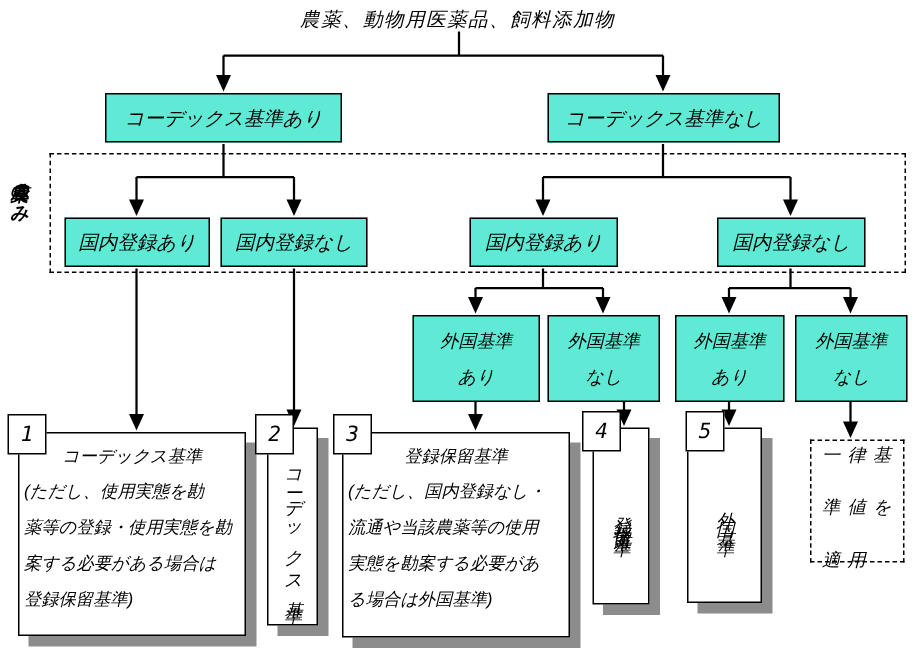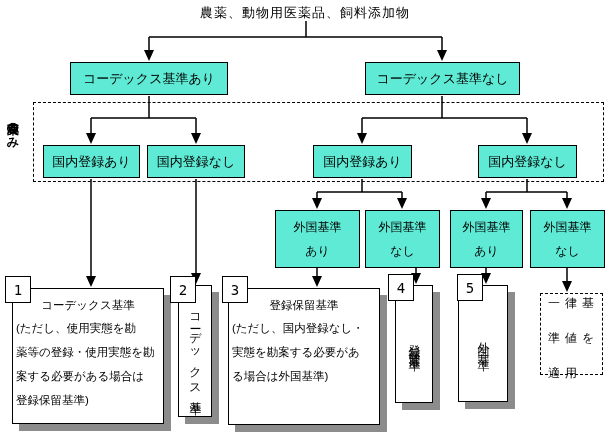--- a/index.html
+++ b/index.html
@@ -1,19 +1,20 @@
 <!DOCTYPE html>
 <html><head>
 <meta charset="utf-8">
 <style>
   html,body { margin:0; padding:0; background:#ffffff; }
   .stage {
     position:relative; width:610px; height:439px; background:#ffffff;
     font-family:"Liberation Sans","DejaVu Sans",sans-serif; color:#000;
     overflow:hidden;
+    font-style:italic;
   }
   .title {
     position:absolute; left:0; top:4px; width:610px; text-align:center;
     font-size:13px; letter-spacing:1px;
   }
   svg.connectors { position:absolute; left:0; top:0; z-index:1; }
   .dashed-region {
     position:absolute; left:33px; top:102px; width:571px; height:80px;
     border:1px dashed #000; box-sizing:border-box; z-index:0;
   }
@@ -148,20 +149,21 @@
   <div class="result vbox" style="left:178px;top:285px;width:34px;height:132px">
     <span class="vtext">コーデックス基準</span>
   </div>
   <div class="numtab" style="left:170px;top:276px">
     <span>2</span>
   </div>
 
   <div class="result" style="left:228px;top:288px;width:152px;height:137px">
     <div class="result-title">登録保留基準</div>
     <div class="result-line">(ただし、国内登録なし・</div>
+    <div class="result-line">流通や当該農薬等の使用</div>
     <div class="result-line">実態を勘案する必要があ</div>
     <div class="result-line">る場合は外国基準)</div>
   </div>
   <div class="numtab" style="left:222px;top:276px">
     <span>3</span>
   </div>
 
   <div class="result vbox" style="left:395px;top:285px;width:38px;height:118px">
     <span class="vtext">登録保留基準</span>
   </div>

